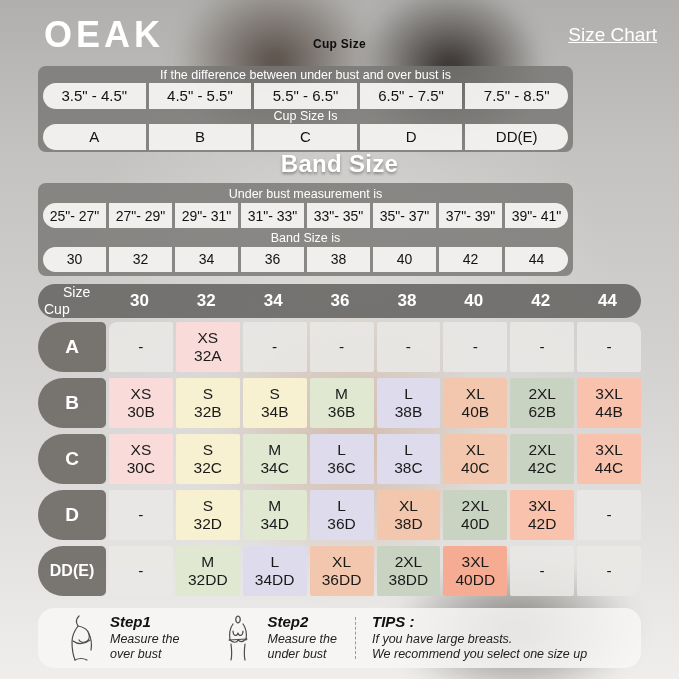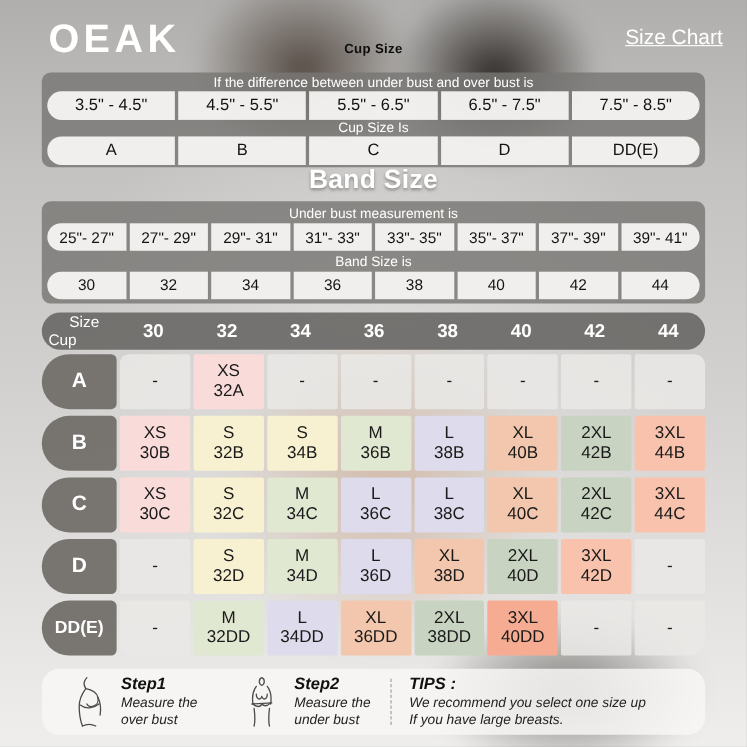--- a/index.html
+++ b/index.html
@@ -21,21 +21,21 @@
     background:radial-gradient(closest-side,rgba(42,38,35,.55),rgba(42,38,35,0));filter:blur(10px);}
 
   .logo{position:absolute;left:44px;top:14px;color:#fff;font-size:36px;font-weight:700;letter-spacing:4px;}
   .page-title{position:absolute;right:22px;top:24px;color:#fff;font-size:19px;font-weight:400;text-decoration:underline;}
 
   .section-title-dark{position:absolute;left:0;width:100%;text-align:center;top:37px;
     font-size:12px;font-weight:bold;color:#0e0e0e;letter-spacing:.3px;}
   .section-title-light{position:absolute;left:0;width:100%;text-align:center;top:150px;
     font-size:24px;font-weight:bold;color:#fff;text-shadow:0 2px 3px rgba(0,0,0,.35);letter-spacing:.3px;}
 
-  .block{position:absolute;left:38px;width:603px;box-sizing:border-box;
+  .block{position:absolute;left:38px;width:535px;box-sizing:border-box;
     background:rgba(119,118,116,.82);border-radius:8px;
     display:flex;flex-direction:column;justify-content:space-evenly;padding:2px 5px;}
   .cup-block{top:66px;height:86px;}
   .band-block{top:183px;height:93px;}
   .cap{color:#fff;font-size:12.5px;text-align:center;line-height:1.15;}
   .prow{display:flex;gap:3px;}
   .prow .pill-cell{flex:1;background:rgba(252,251,249,.9);display:flex;align-items:center;justify-content:center;
     font-size:15px;color:#121212;height:26px;white-space:nowrap;}
   .prow .pill-cell:first-child{border-radius:13px 0 0 13px;}
   .prow .pill-cell:last-child{border-radius:0 13px 13px 0;}
@@ -184,21 +184,21 @@
         <div class="mcell mcell-pos-5" style="background: rgb(222, 220, 236);">
           <span>L</span>
           <span>38B</span>
         </div>
         <div class="mcell mcell-pos-6" style="background: rgb(242, 199, 173);">
           <span>XL</span>
           <span>40B</span>
         </div>
         <div class="mcell mcell-pos-7" style="background: rgb(200, 211, 194);">
           <span>2XL</span>
-          <span>42B</span>
+          <span>62B</span>
         </div>
         <div class="mcell mcell-pos-8" style="background: rgb(248, 194, 172);">
           <span>3XL</span>
           <span>44B</span>
         </div>
       </div>
       <div class="mrow">
         <div class="mlabel">C</div>
         <div class="mcell mcell-pos-1" style="background: rgb(249, 220, 218);">
           <span>XS</span>
@@ -313,17 +313,17 @@
       <path d="M10,30 C11,38 11,42 10,46 M24,30 C23,38 23,42 24,46"></path>
     </svg>
     <div class="step-text">
       <div class="t">Step2</div>
       <div class="l">Measure the</div>
       <div class="l">under bust</div>
     </div>
     <div class="divider"></div>
     <div class="tips">
       <div class="t">TIPS :</div>
+      <div class="l">If you have large breasts.</div>
       <div class="l">We recommend you select one size up</div>
-      <div class="l">If you have large breasts.</div>
     </div>
   </div>
 </div>
 
 </body></html>

